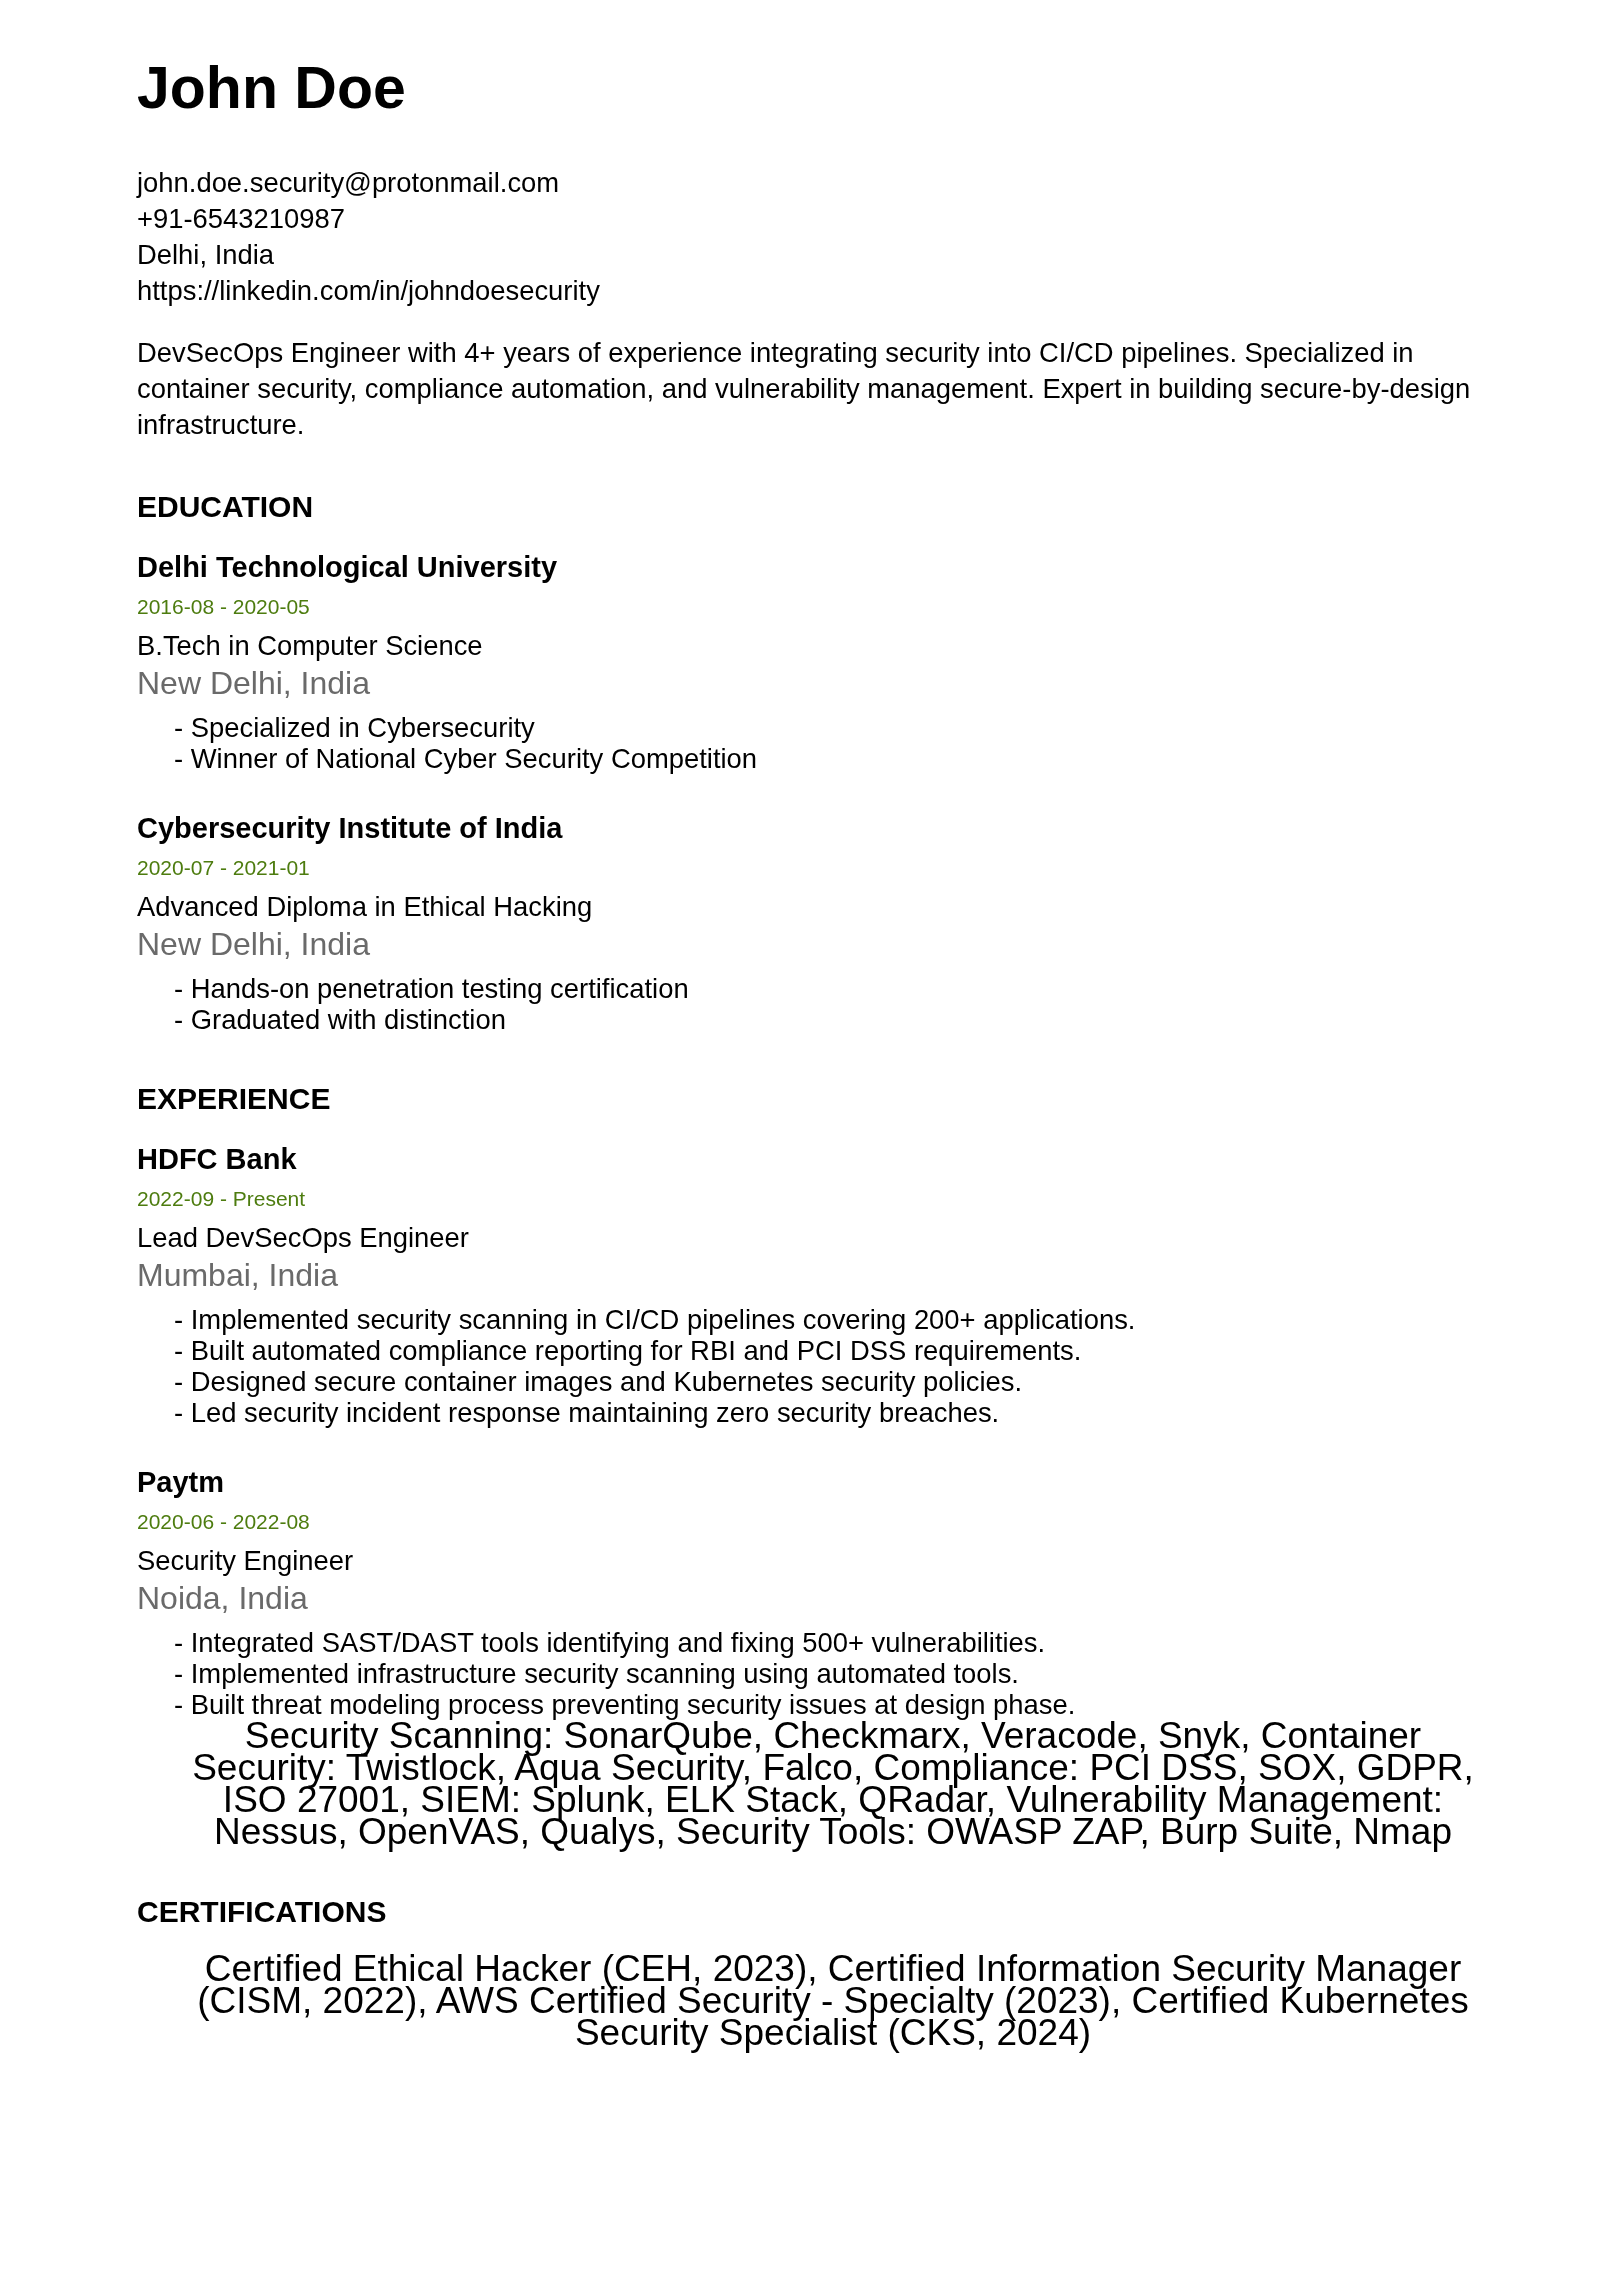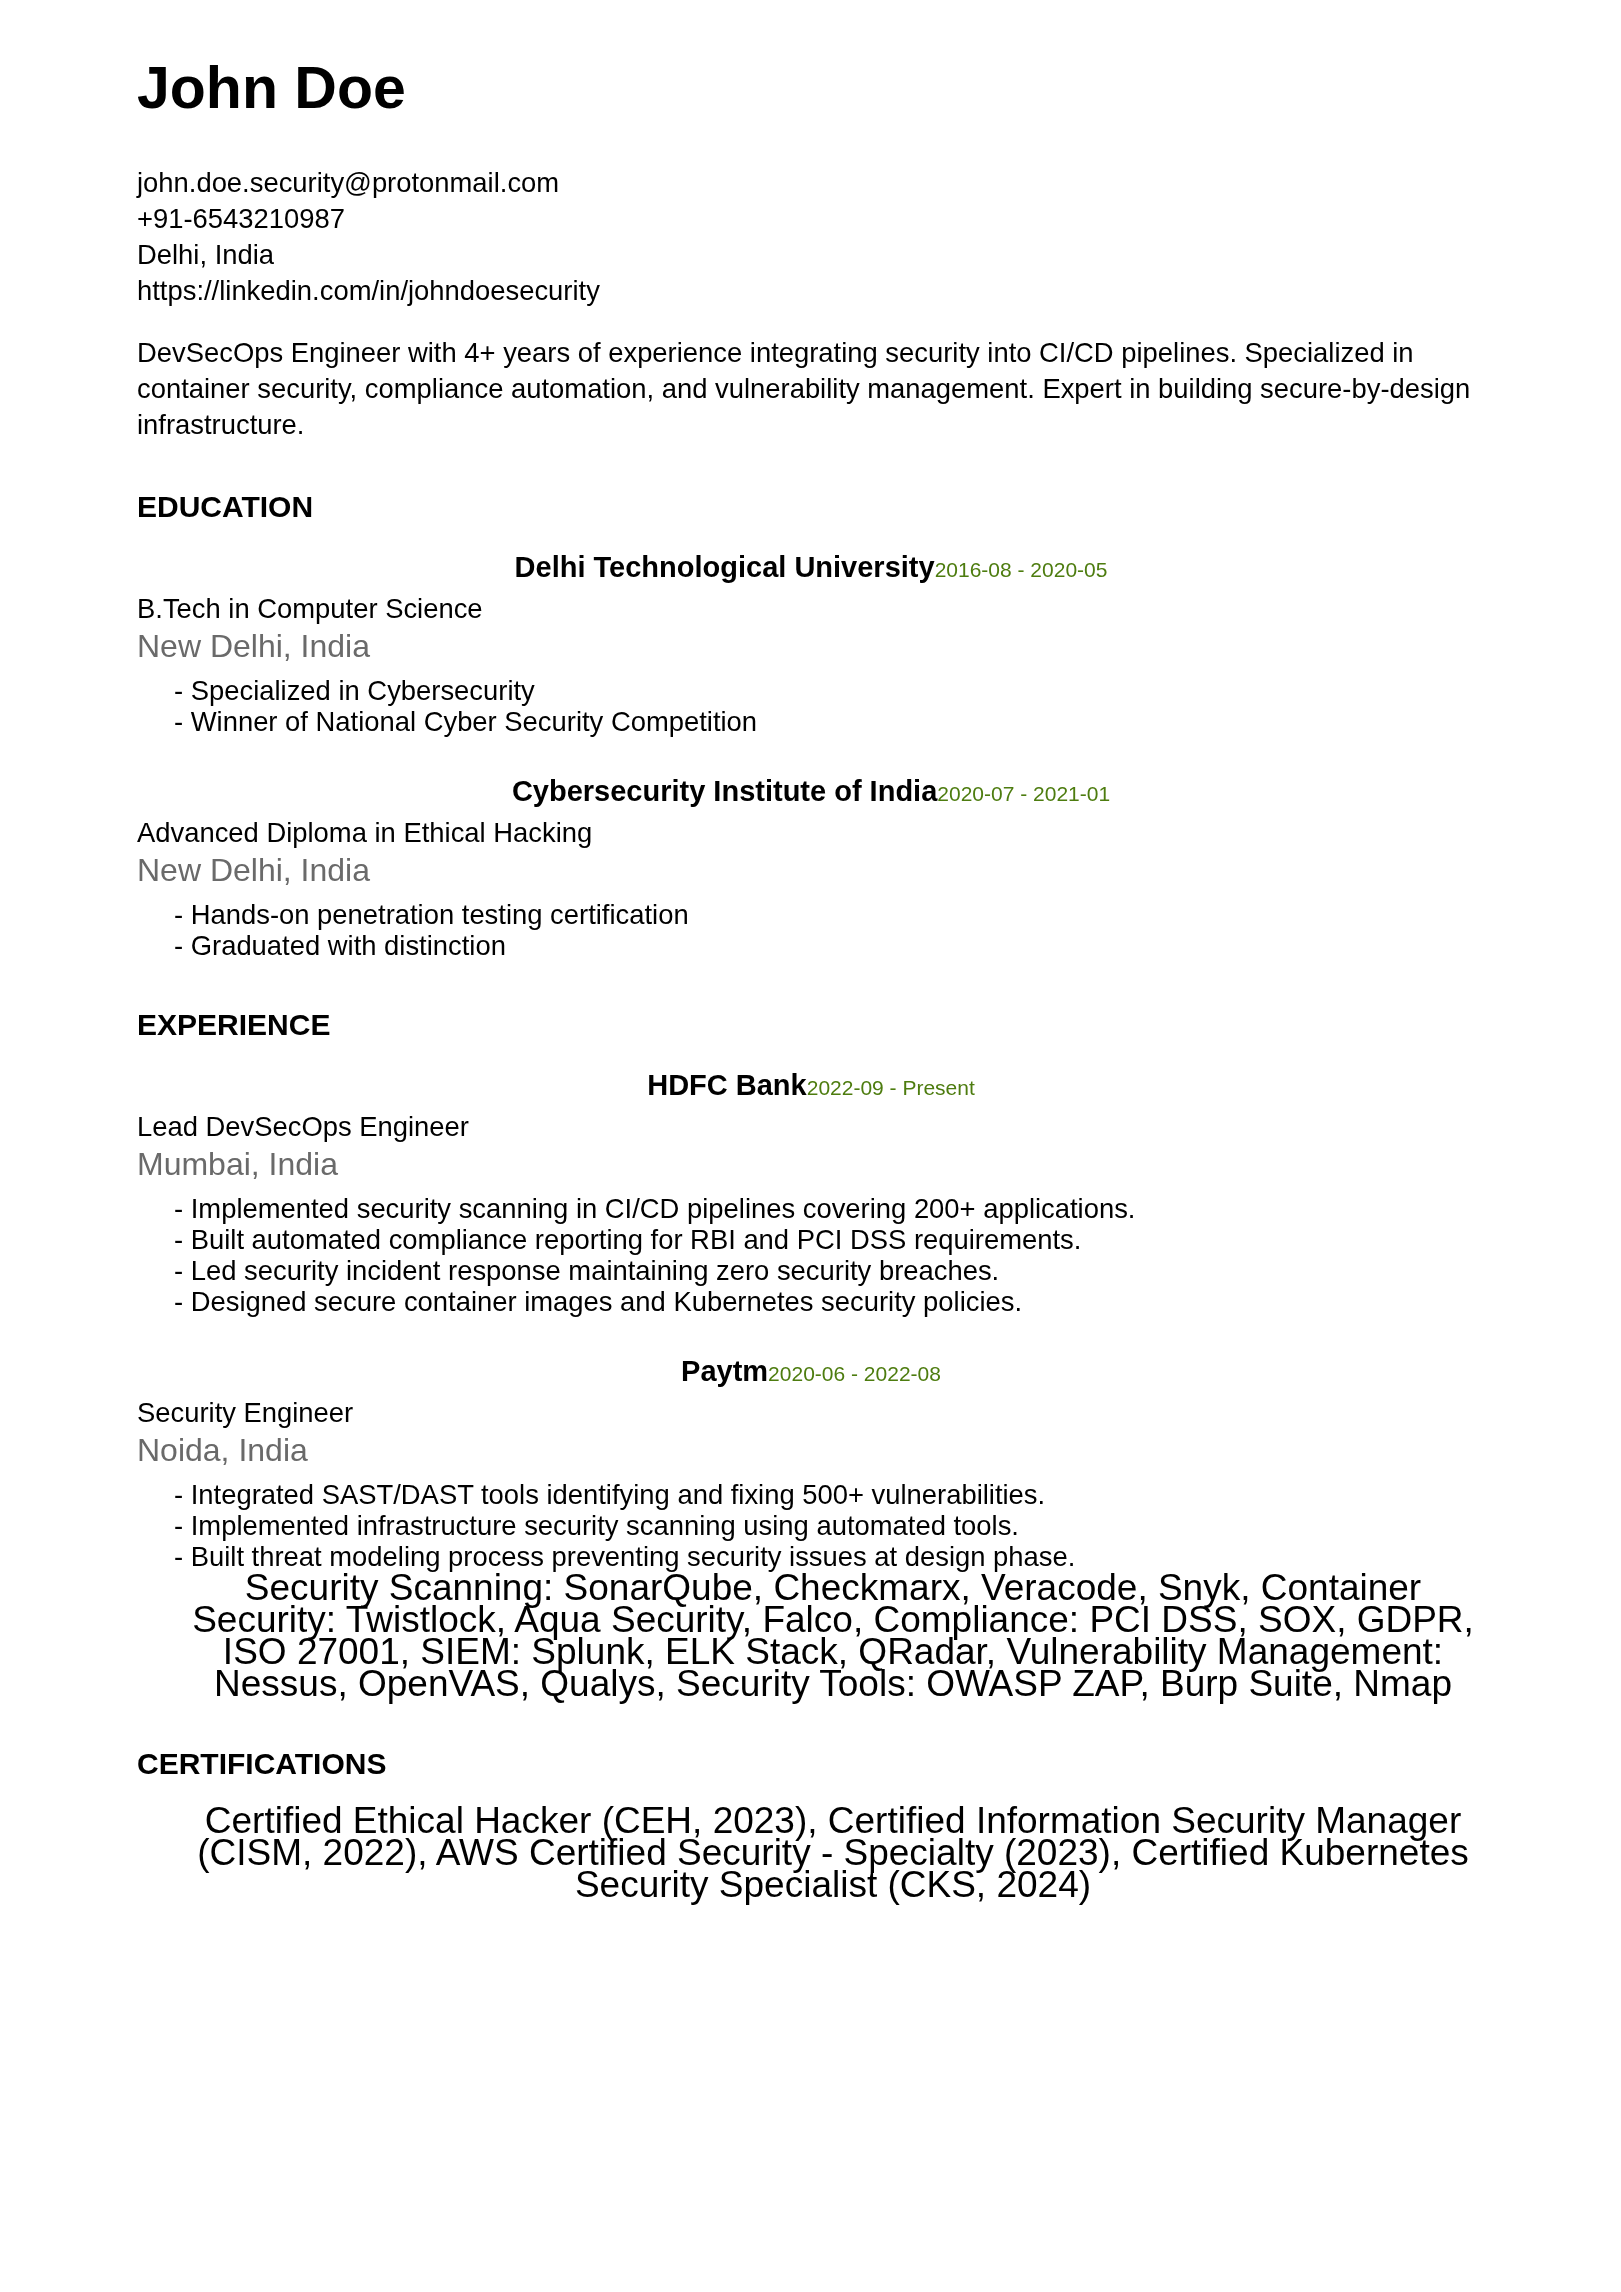--- a/index.html
+++ b/index.html
@@ -36,23 +36,24 @@
   }
   h2.section-title {
     font-size: 30px;
     font-weight: bold;
     line-height: 37px;
     margin: 45px 0 23.5px 0;
   }
   .entry + .entry { margin-top: 35px; }
   .entry-header {
     display: flex;
-    justify-content: center;
+    justify-content: flex-start;
     align-items: baseline;
     line-height: 39px;
+    flex-direction: column;
   }
   .entry-name {
     font-size: 29px;
     font-weight: bold;
   }
   .entry-date {
     font-size: 21px;
     color: #4d7c0f;
     white-space: nowrap;
   }
@@ -133,22 +134,22 @@
     <div class="entry">
       <div class="entry-header">
         <span class="entry-name">HDFC Bank</span>
         <span class="entry-date">2022-09 - Present</span>
       </div>
       <div class="entry-role">Lead DevSecOps Engineer</div>
       <div class="entry-location">Mumbai, India</div>
       <div class="bullets">
         <div class="bullet">- Implemented security scanning in CI/CD pipelines covering 200+ applications.</div>
         <div class="bullet">- Built automated compliance reporting for RBI and PCI DSS requirements.</div>
+        <div class="bullet">- Designed secure container images and Kubernetes security policies.</div>
         <div class="bullet">- Led security incident response maintaining zero security breaches.</div>
-        <div class="bullet">- Designed secure container images and Kubernetes security policies.</div>
       </div>
     </div>
 
     <div class="entry">
       <div class="entry-header">
         <span class="entry-name">Paytm</span>
         <span class="entry-date">2020-06 - 2022-08</span>
       </div>
       <div class="entry-role">Security Engineer</div>
       <div class="entry-location">Noida, India</div>

